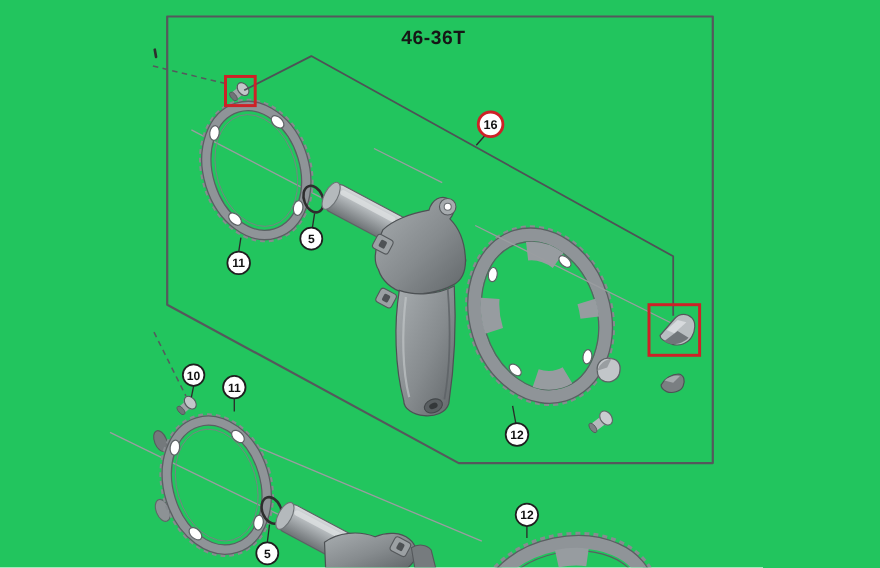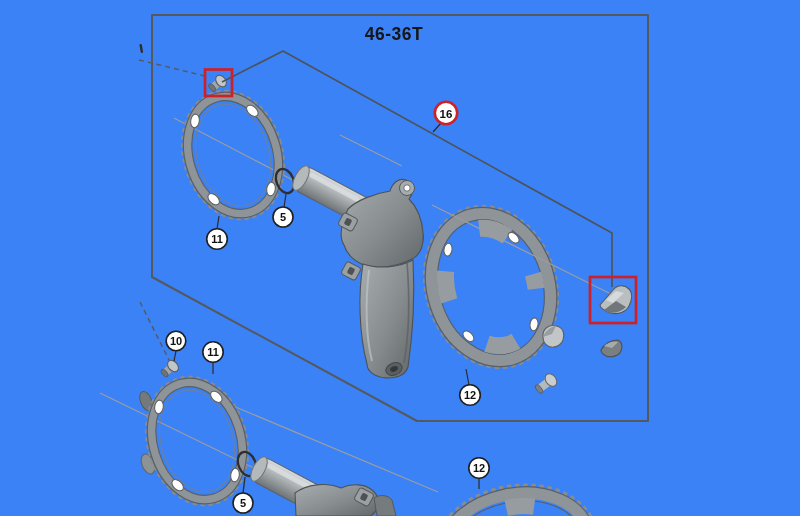--- a/index.html
+++ b/index.html
@@ -1,16 +1,16 @@
 <!DOCTYPE html>
 <html><head>
 <meta charset="utf-8">
 <style>
   html,body { margin:0; padding:0; background:#ffffff; }
-  .stage { position:relative; width:800px; height:516px; background:#3b82f6; overflow:hidden; }
+  .stage { position:relative; width:800px; height:516px; background:#22c55e; overflow:hidden; }
   svg { display:block; }
   text { font-family:"Liberation Sans","DejaVu Sans",sans-serif; fill:#111; }
   .title-text { font-size:17.5px; font-weight:bold; letter-spacing:.5px; text-anchor:middle; fill:#161616; }
   .callout-circle { fill:#ffffff; stroke:#1f1f1f; stroke-width:1.6; }
   .callout-num { font-size:11px; font-weight:bold; text-anchor:middle; }
   .bubble-num { font-size:11.5px; font-weight:bold; text-anchor:middle; }
   .leader { stroke:#2a2a2a; stroke-width:1.2; fill:none; }
   .axis { stroke:#9a9da0; stroke-width:1.2; fill:none; }
   .frame { fill:none; stroke:#55585c; stroke-width:2; stroke-linejoin:round; }
   .bracket { fill:none; stroke:#4e5256; stroke-width:1.6; stroke-linejoin:round; }

